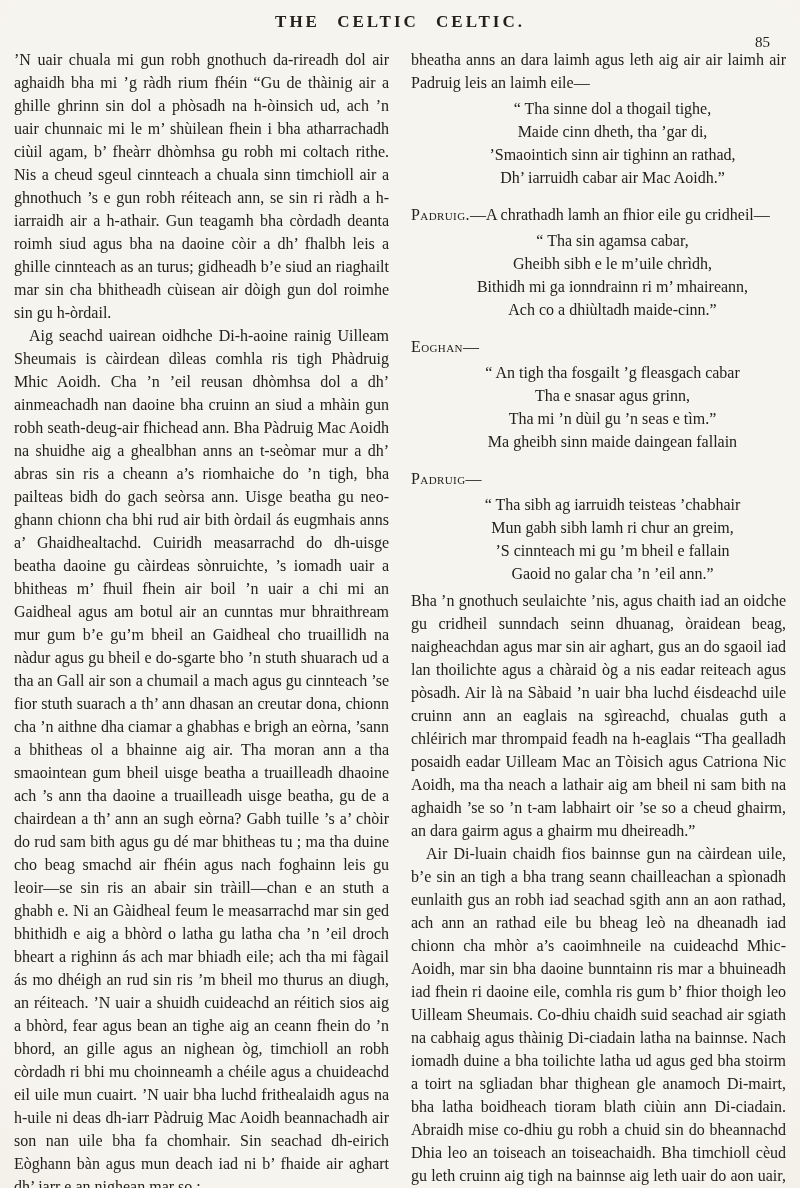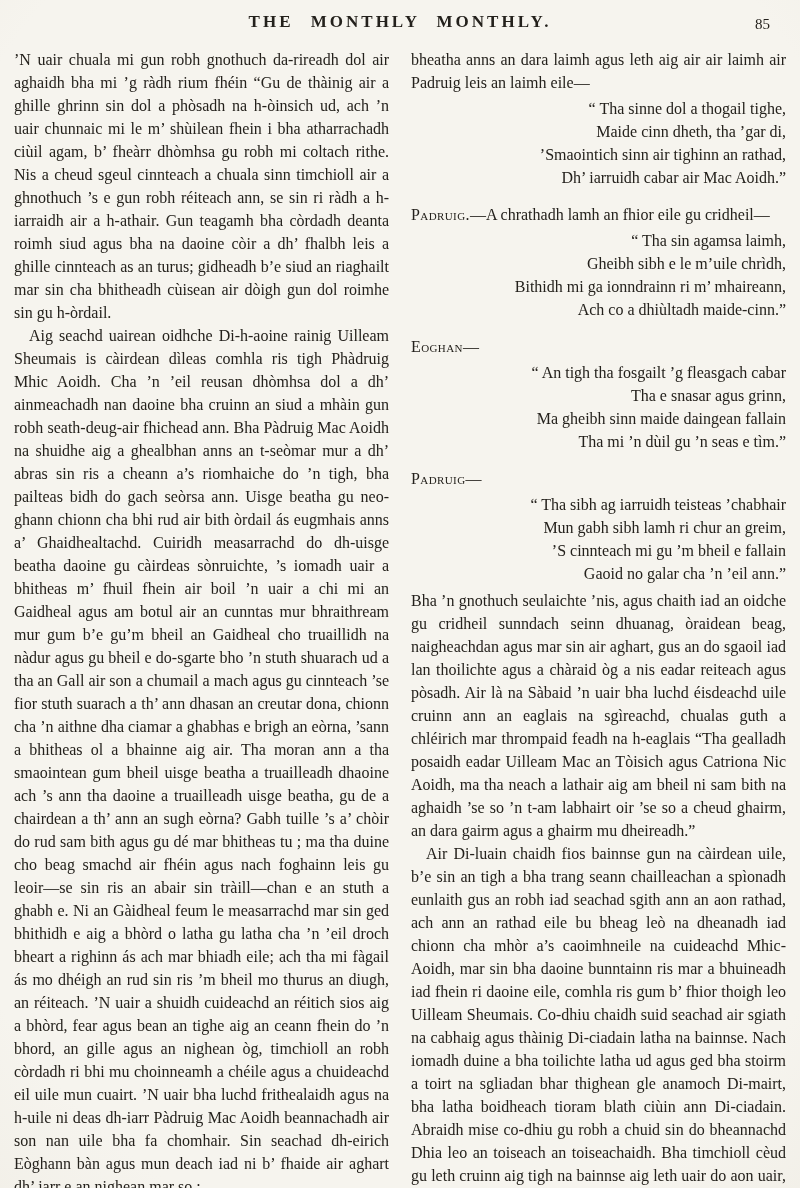--- a/index.html
+++ b/index.html
@@ -18,82 +18,82 @@
     text-align: center;
     font-size: 17px;
     font-weight: bold;
     letter-spacing: 3px;
     word-spacing: 10px;
     padding-top: 2px;
   }
   .pageno {
     position: absolute;
     right: 16px;
-    top: 6px;
+    top: 24px;
     font-size: 15px;
     font-family: Liberation Serif, serif;
   }
 
   .columns { display: flex; gap: 22px; margin-top: 8px; }
   .col {
     flex: 1 1 0;
     font-size: 16px;
     line-height: 23px;
     text-align: justify;
   }
   .col p { margin: 0; }
   p.indent { text-indent: 15px; }
   p.speaker-block { margin-top: 14px; }
   .speaker { font-variant: small-caps; letter-spacing: 0.4px; }
   .verse {
     margin: 3px 0 4px 28px;
-    text-align: right;
+    text-align: center;
   }
   .closing {
     margin-top: 16px;
     text-align: right;
     font-style: italic;
     font-weight: bold;
   }
 </style>
 </head>
 <body>
 
 <div class="page">
   <header class="header">
-    <div class="title">THE  MONTHLY  MONTHLY.</div>
+    <div class="title">THE  CELTIC  CELTIC.</div>
     <div class="pageno">85</div>
   </header>
   <main class="columns">
     <section class="col">
         <p class="">’N uair chuala mi gun robh gnothuch da-rireadh dol air aghaidh bha mi ’g ràdh rium fhéin “Gu de thàinig air a ghille ghrinn sin dol a phòsadh na h-òinsich ud, ach ’n uair chunnaic mi le m’ shùilean fhein i bha atharrachadh ciùil agam, b’ fheàrr dhòmhsa gu robh mi coltach rithe.  Nis a cheud sgeul cinnteach a chuala sinn timchioll air a ghnothuch ’s e gun robh réiteach ann, se sin ri ràdh a h-iarraidh air a h-athair.  Gun teagamh bha còrdadh deanta roimh siud agus bha na daoine còir a dh’ fhalbh leis a ghille cinnteach as an turus; gidheadh b’e siud an riaghailt mar sin cha bhitheadh cùisean air dòigh gun dol roimhe sin gu h-òrdail.</p>
         <p class=" indent">Aig seachd uairean oidhche Di-h-aoine rainig Uilleam Sheumais is càirdean dìleas comhla ris tigh Phàdruig Mhic Aoidh.  Cha ’n ’eil reusan dhòmhsa dol a dh’ ainmeachadh nan daoine bha cruinn an siud a mhàin gun robh seath-deug-air fhichead ann.  Bha Pàdruig Mac Aoidh na shuidhe aig a ghealbhan anns an t-seòmar mur a dh’ abras sin ris a cheann a’s riomhaiche do ’n tigh, bha pailteas bidh do gach seòrsa ann.  Uisge beatha gu neo-ghann chionn cha bhi rud air bith òrdail ás eugmhais anns a’ Ghaidhealtachd.  Cuiridh measarrachd do dh-uisge beatha daoine gu càirdeas sònruichte, ’s iomadh uair a bhitheas m’ fhuil fhein air boil ’n uair a chi mi an Gaidheal agus am botul air an cunntas mur bhraithream mur gum b’e gu’m bheil an Gaidheal cho truaillidh na nàdur agus gu bheil e do-sgarte bho ’n stuth shuarach ud a tha an Gall air son a chumail a mach agus gu cinnteach ’se fior stuth suarach a th’ ann dhasan an creutar dona, chionn cha ’n aithne dha ciamar a ghabhas e brigh an eòrna, ’sann a bhitheas ol a bhainne aig air.  Tha moran ann a tha smaointean gum bheil uisge beatha a truailleadh dhaoine ach ’s ann tha daoine a truailleadh uisge beatha, gu de a chairdean a th’ ann an sugh eòrna?  Gabh tuille ’s a’ chòir do rud sam bith agus gu dé mar bhitheas tu ; ma tha duine cho beag smachd air fhéin agus nach foghainn leis gu leoir—se sin ris an abair sin tràill—chan e an stuth a ghabh e. Ni an Gàidheal feum le measarrachd mar sin ged bhithidh e aig a bhòrd o latha gu latha cha ’n ’eil droch bheart a righinn ás ach mar bhiadh eile; ach tha mi fàgail ás mo dhéigh an rud sin ris ’m bheil mo thurus an diugh, an réiteach.  ’N uair a shuidh cuideachd an réitich sios aig a bhòrd, fear agus bean an tighe aig an ceann fhein do ’n bhord, an gille agus an nighean òg, timchioll an robh còrdadh ri bhi mu choinneamh a chéile agus a chuideachd eil uile mun cuairt.  ’N uair bha luchd frithealaidh agus na h-uile ni deas dh-iarr Pàdruig Mac Aoidh beannachadh air son nan uile bha fa chomhair.  Sin seachad dh-eirich Eòghann bàn agus mun deach iad ni b’ fhaide air aghart dh’ iarr e an nighean mar so :—</p>
         <p class="speaker-block indent"><span class="speaker">Gaoid.</span>—Na sheasamh, gloinne lan uisge</p>
       </section>
     <section class="col">
         <p class="">bheatha anns an dara laimh agus leth aig air air laimh air Padruig leis an laimh eile—</p>
         <div class="verse">
           <div>“ Tha sinne dol a thogail tighe,</div>
           <div>Maide cinn dheth, tha ’gar di,</div>
           <div>’Smaointich sinn air tighinn an rathad,</div>
           <div>Dh’ iarruidh cabar air Mac Aoidh.”</div>
         </div>
         <p class="speaker-block"><span class="speaker">Padruig.</span>—A chrathadh lamh an fhior eile gu cridheil—</p>
         <div class="verse">
-          <div>“ Tha sin agamsa laimh,</div>
+          <div>“ Tha sin agamsa cabar,</div>
           <div>Gheibh sibh e le m’uile chrìdh,</div>
           <div>Bithidh mi ga ionndrainn ri m’ mhaireann,</div>
           <div>Ach co a dhiùltadh maide-cinn.”</div>
         </div>
         <p class="speaker-block"><span class="speaker">Eoghan</span>—</p>
         <div class="verse">
           <div>“ An tigh tha fosgailt ’g fleasgach cabar</div>
           <div>Tha e snasar agus grinn,</div>
+          <div>Tha mi ’n dùil gu ’n seas e tìm.”</div>
           <div>Ma gheibh sinn maide daingean fallain</div>
-          <div>Tha mi ’n dùil gu ’n seas e tìm.”</div>
         </div>
         <p class="speaker-block"><span class="speaker">Padruig</span>—</p>
         <div class="verse">
           <div>“ Tha sibh ag iarruidh teisteas ’chabhair</div>
           <div>Mun gabh sibh lamh ri chur an greim,</div>
           <div>’S cinnteach mi gu ’m bheil e fallain</div>
           <div>Gaoid no galar cha ’n ’eil ann.”</div>
         </div>
         <p class="">Bha ’n gnothuch seulaichte ’nis, agus chaith iad an oidche gu cridheil sunndach seinn dhuanag, òraidean beag, naigheachdan agus mar sin air aghart, gus an do sgaoil iad lan thoilichte agus a chàraid òg a nis eadar reiteach agus pòsadh.  Air là na Sàbaid ’n uair bha luchd éisdeachd uile cruinn ann an eaglais na sgìreachd, chualas guth a chléirich mar thrompaid feadh na h-eaglais “Tha gealladh posaidh eadar Uilleam Mac an Tòisich agus Catriona Nic Aoidh, ma tha neach a lathair aig am bheil ni sam bith na aghaidh ’se so ’n t-am labhairt oir ’se so a cheud ghairm, an dara gairm agus a ghairm mu dheireadh.”</p>
         <p class=" indent">Air Di-luain chaidh fios bainnse gun na càirdean uile, b’e sin an tigh a bha trang seann chailleachan a spìonadh eunlaith gus an robh iad seachad sgith ann an aon rathad, ach ann an rathad eile bu bheag leò na dheanadh iad chionn cha mhòr a’s caoimhneile na cuideachd Mhic-Aoidh, mar sin bha daoine bunntainn ris mar a bhuineadh iad fhein ri daoine eile, comhla ris gum b’ fhior thoigh leo Uilleam Sheumais.  Co-dhiu chaidh suid seachad air sgiath na cabhaig agus thàinig Di-ciadain latha na bainnse.  Nach iomadh duine a bha toilichte latha ud agus ged bha stoirm a toirt na sgliadan bhar thighean gle anamoch Di-mairt, bha latha boidheach tioram blath ciùin ann Di-ciadain.  Abraidh mise co-dhiu gu robh a chuid sin do bheannachd Dhia leo an toiseach an toiseachaidh.  Bha timchioll cèud gu leth cruinn aig tigh na bainnse aig leth uair do aon uair, mi fhein ’n am measg Tharruing sinn air falbh ’nar paidhrichean, coupal no dha air thoiseach agus a sin bean na bainnse, maighdean air an dara laimh, a laimh chli, agus fleasgach air an taobh eile.</p>

